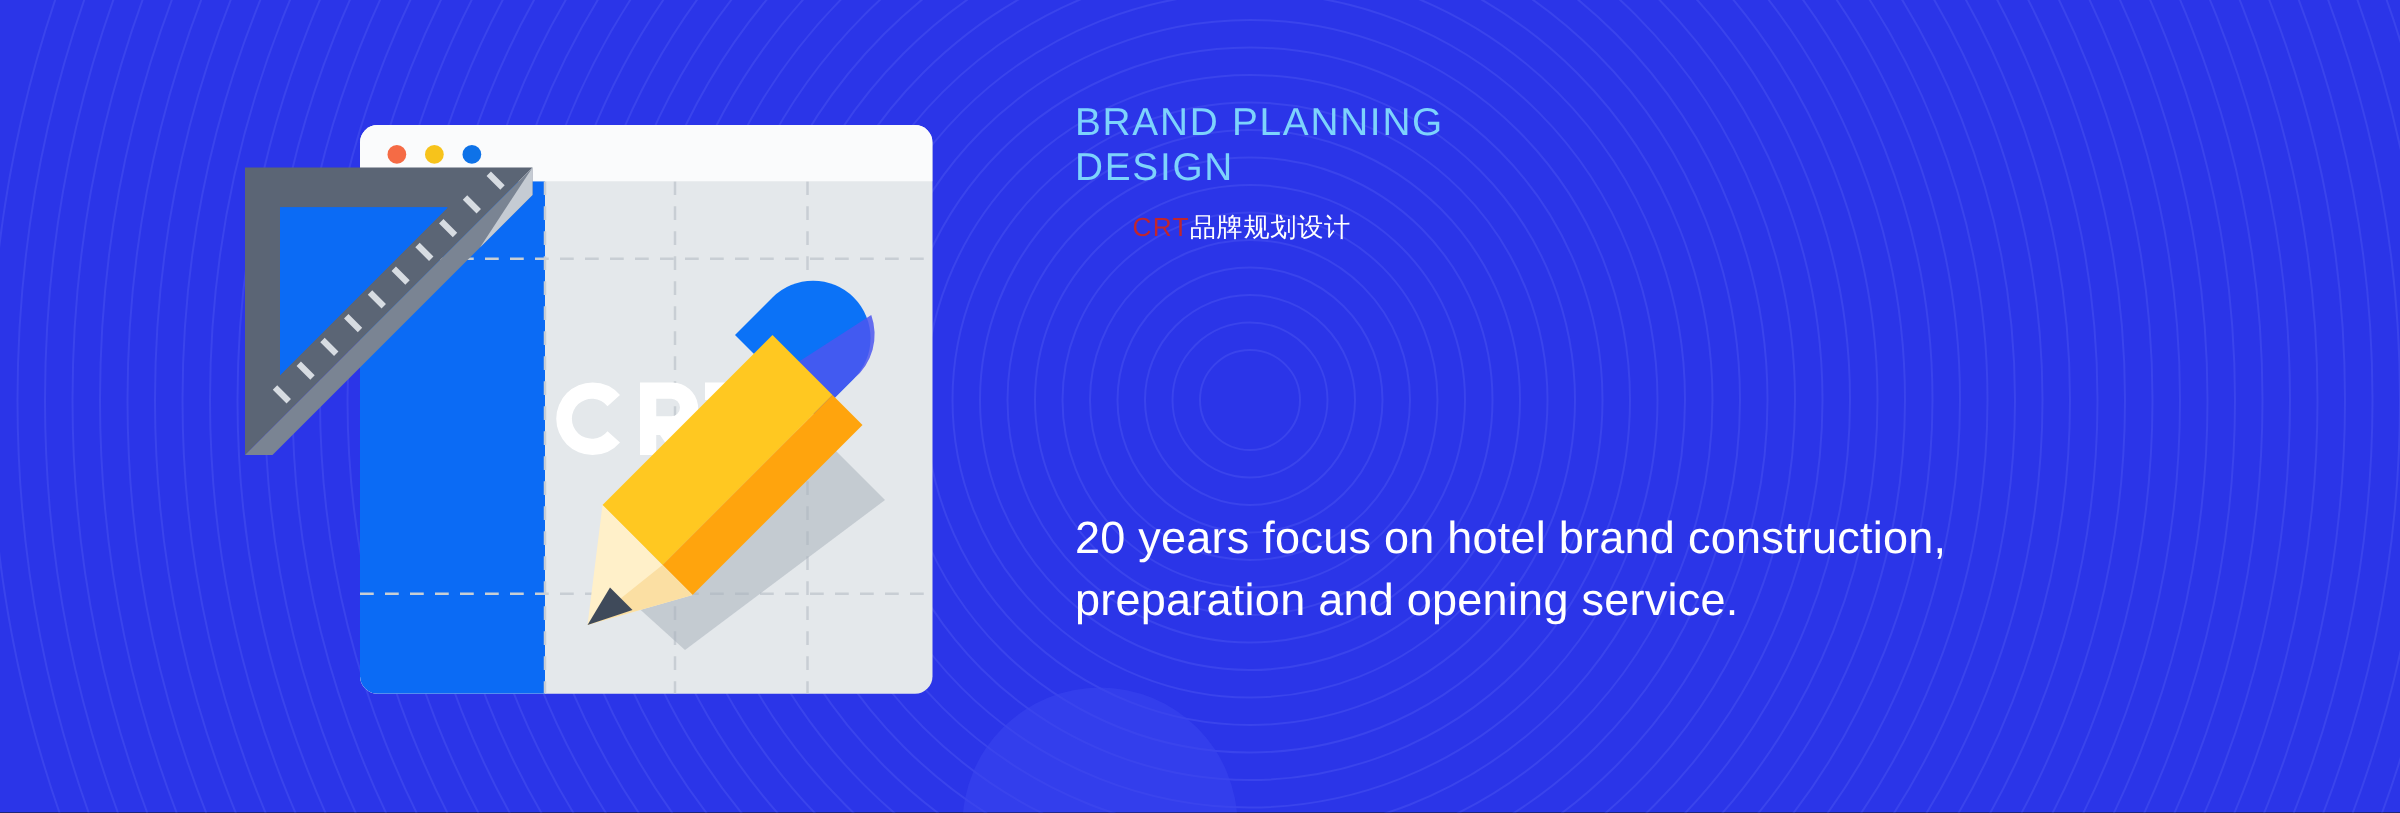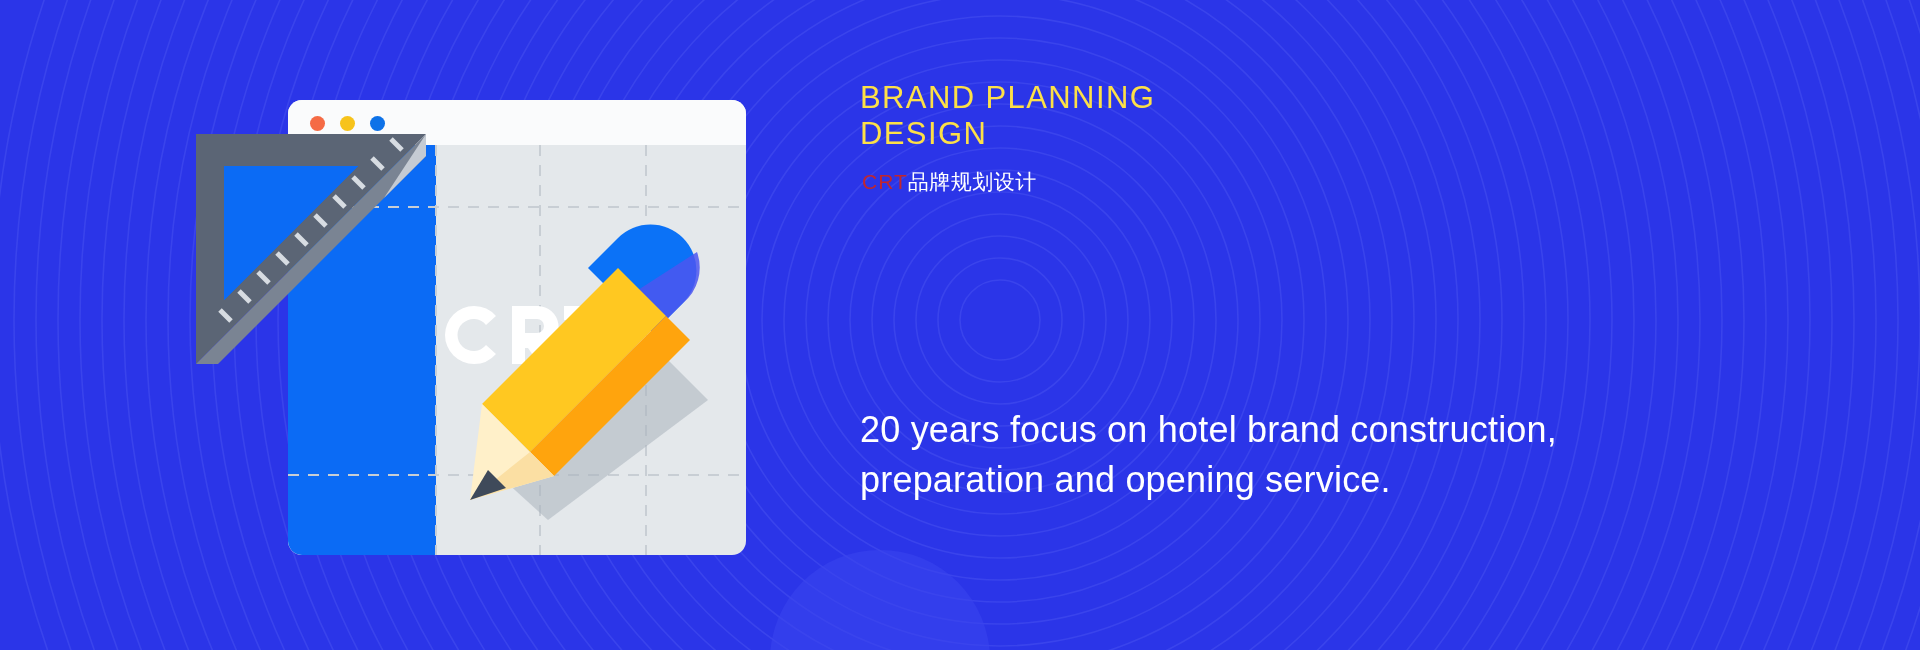--- a/index.html
+++ b/index.html
@@ -116,40 +116,41 @@
     top: 0;
     width: 980px;
     height: 650px;
   }
 
   .eyebrow {
     position: absolute;
     left: 0;
     top: 80px;
     width: 520px;
-    color: #fde047;
+    color: #7dd3fc;
     font-size: 31px;
     line-height: 36px;
     font-weight: 400;
     letter-spacing: 1.4px;
     white-space: pre-line;
   }
 
   .eyebrow-sub {
     position: absolute;
     left: 2px;
     top: 168px;
     font-size: 21px;
     letter-spacing: 0.5px;
     color: #FFFFFF;
     white-space: nowrap;
   }
   .eyebrow-sub .crt-red {
     color: #C0262E;
     letter-spacing: 1px;
+    margin-left: 44px;
   }
 
   .tagline-en {
     position: absolute;
     left: 0;
     top: 405px;
     width: 830px;
     color: #FFFFFF;
     font-size: 36px;
     line-height: 50px;

